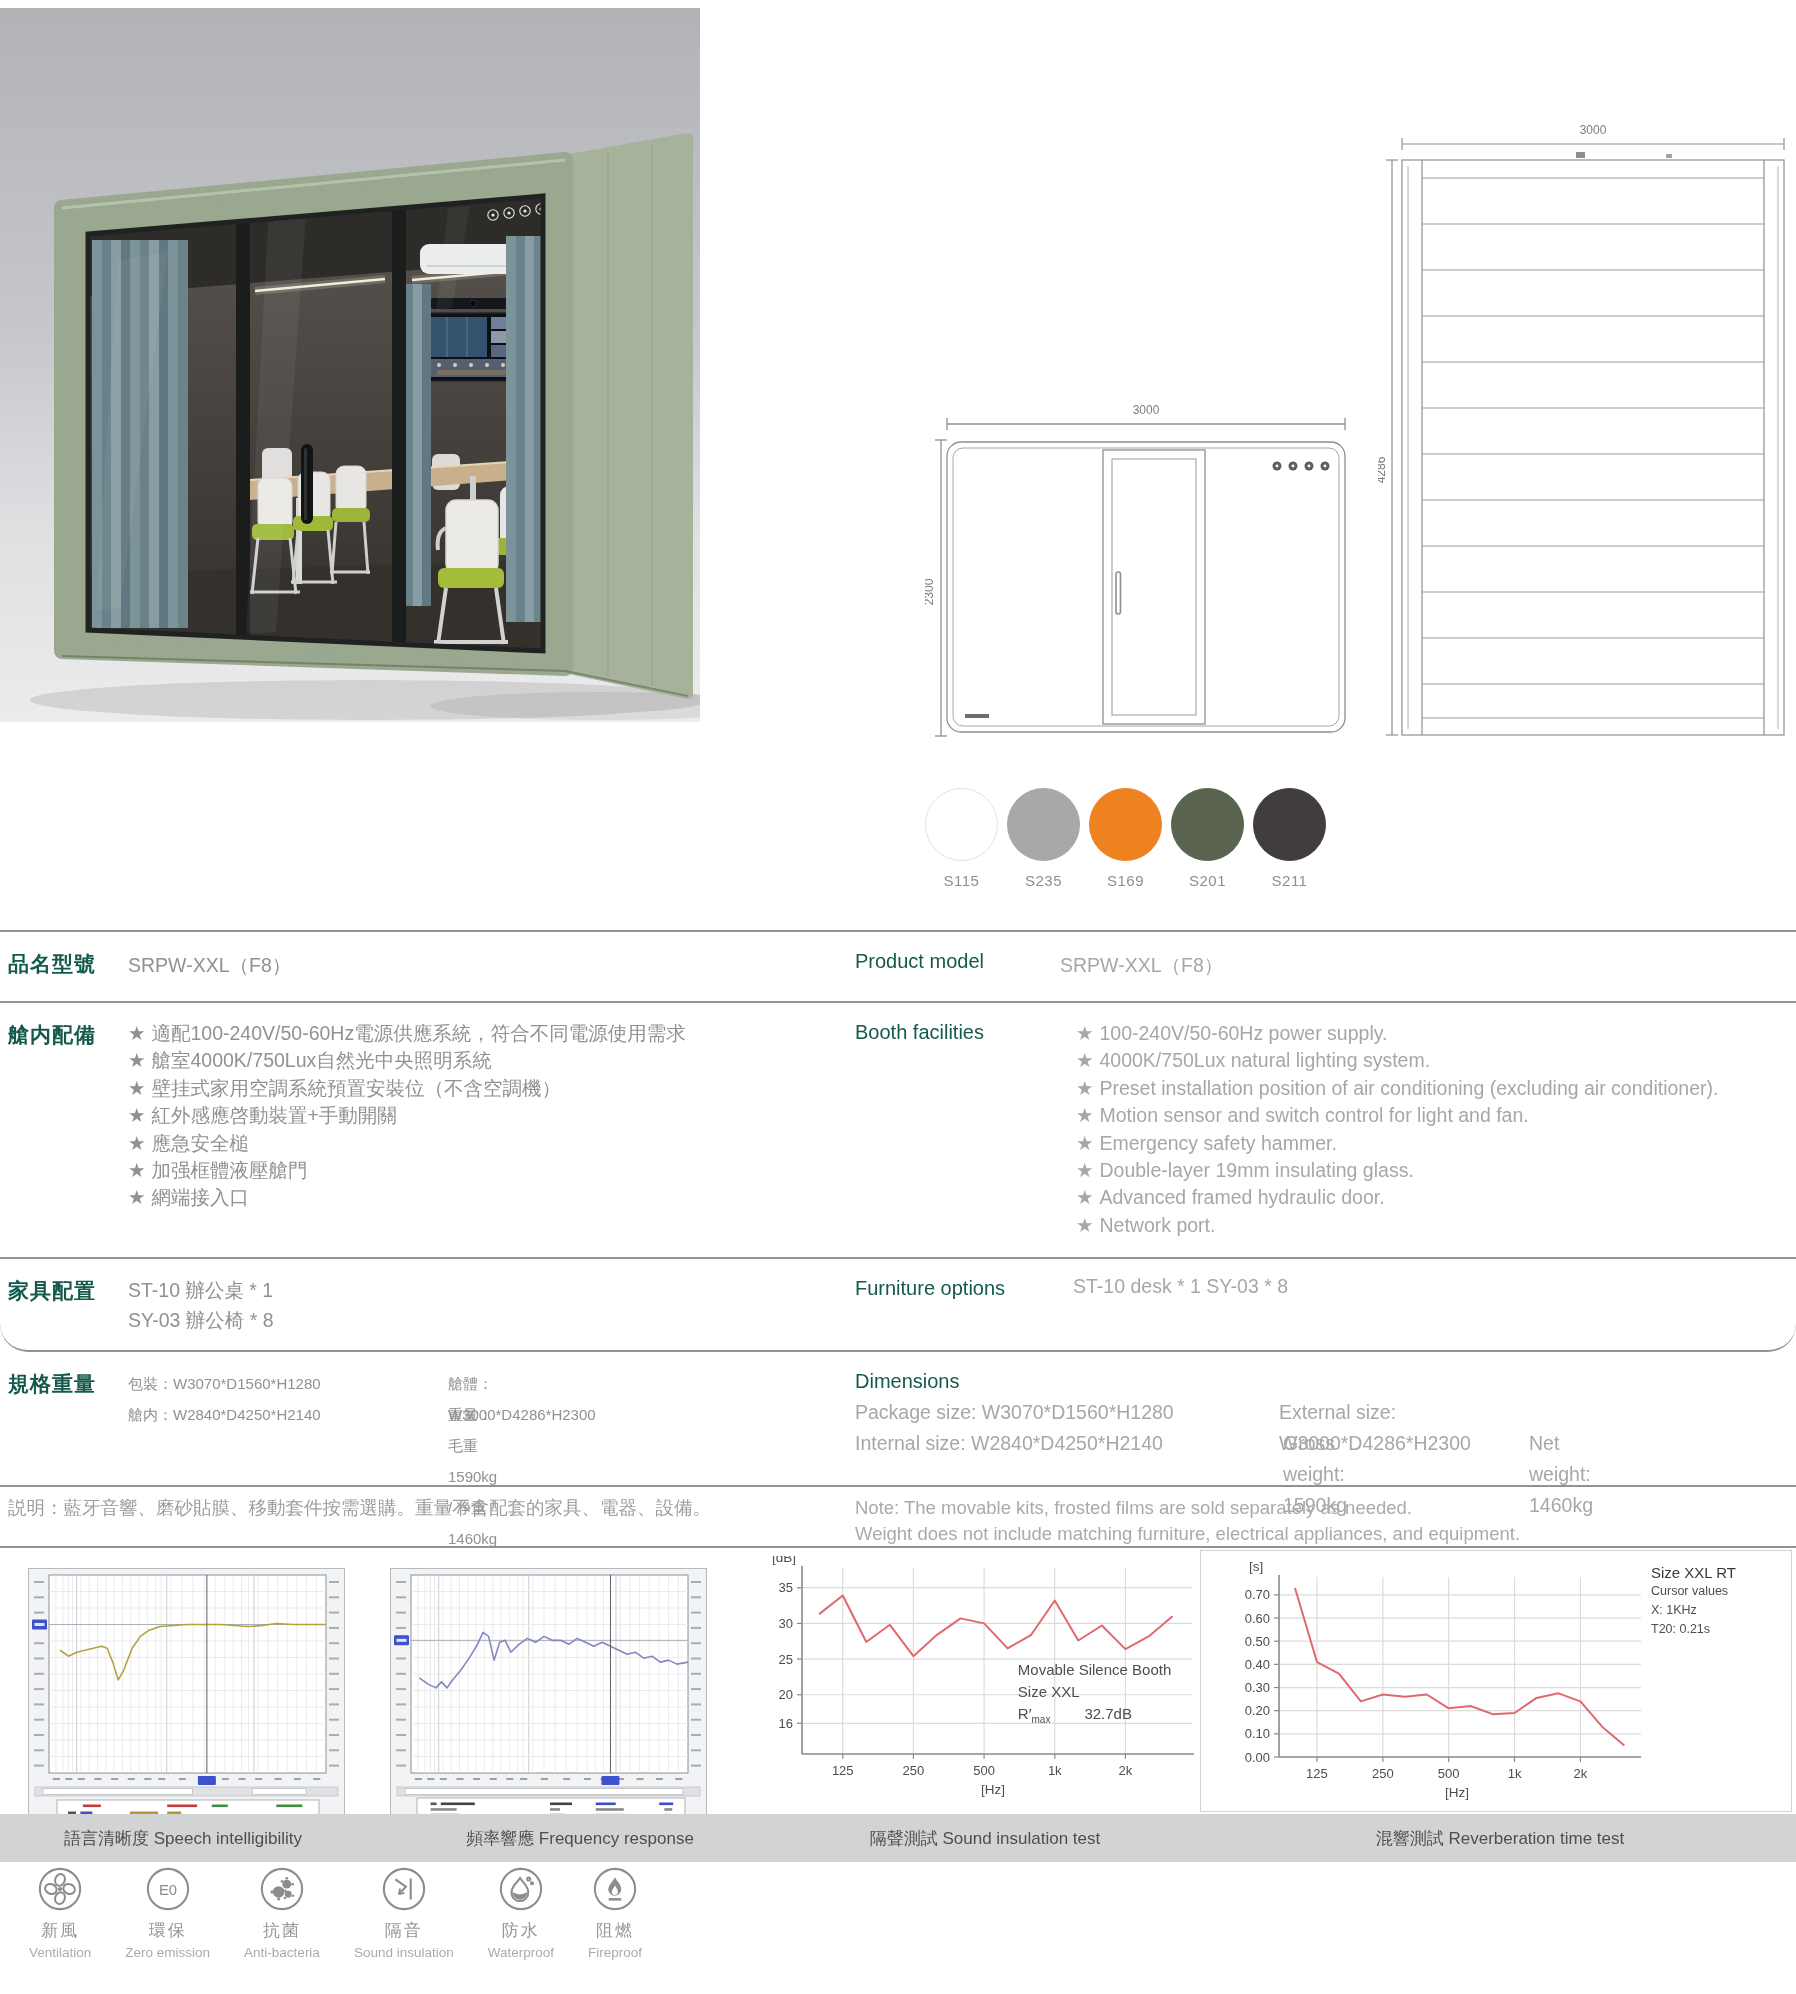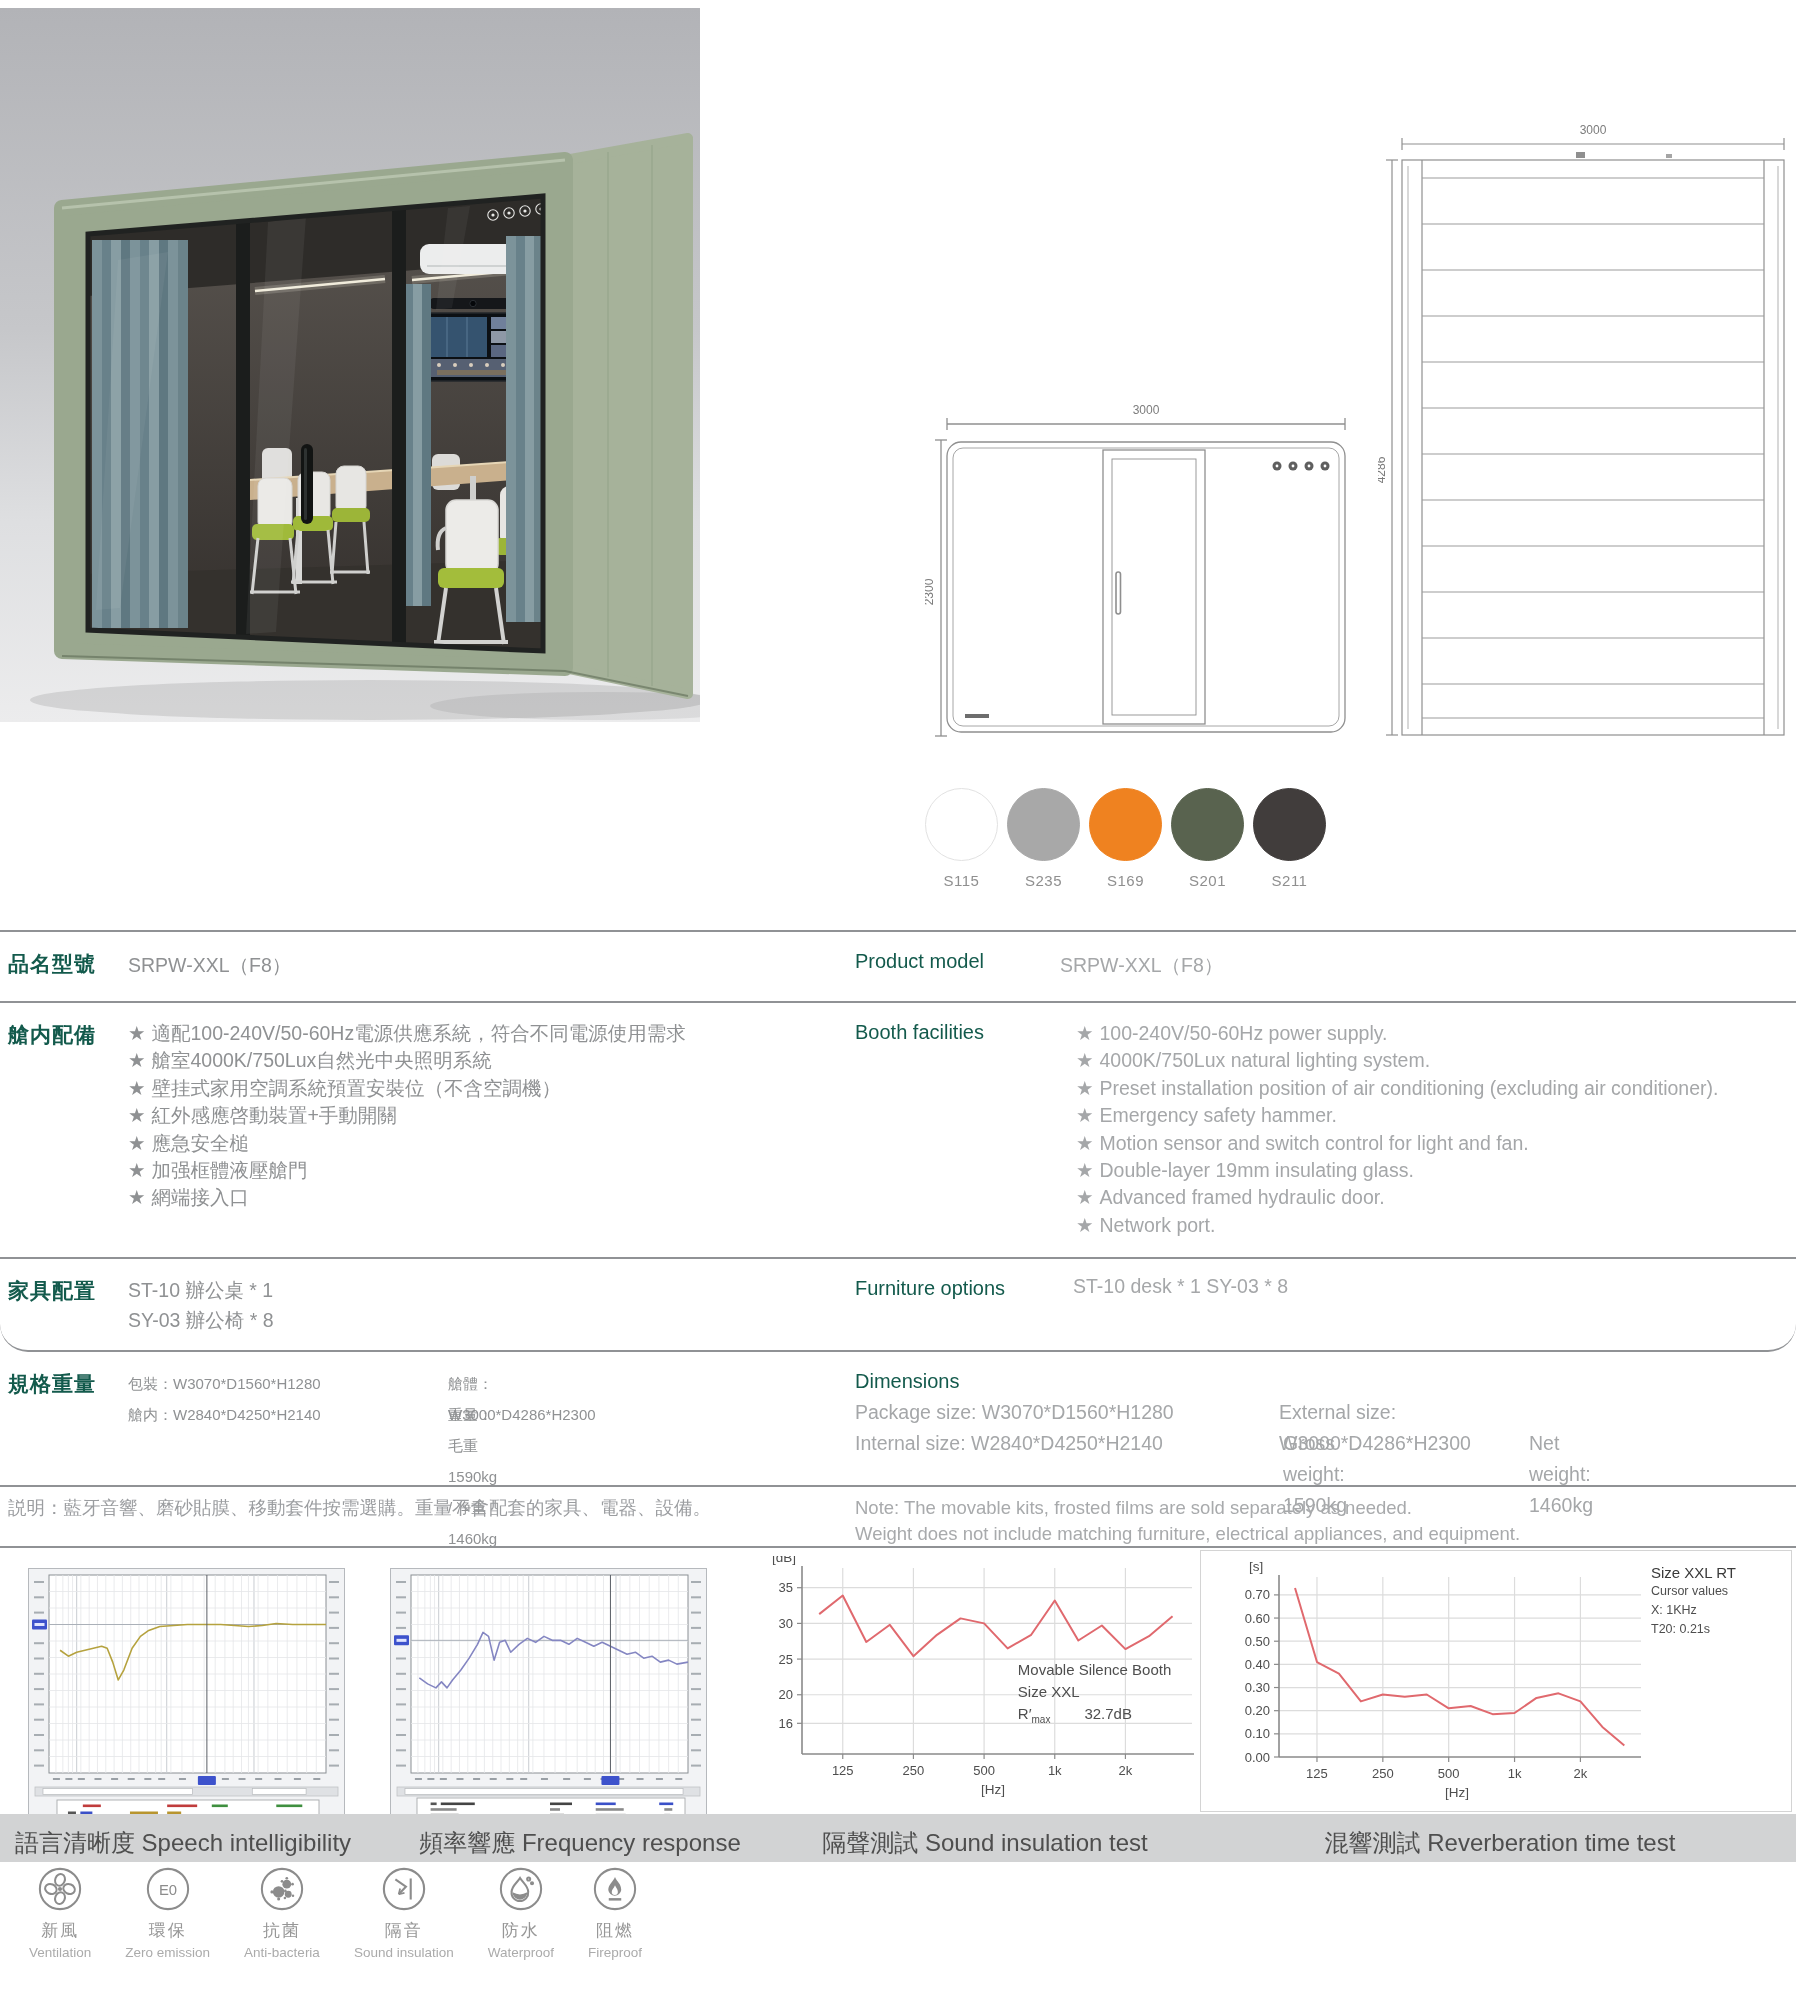--- a/index.html
+++ b/index.html
@@ -46,21 +46,21 @@
   
   #charts{position:absolute;left:0;top:1548px;width:1796px;height:318px;}
   .mini-chart{position:absolute;width:317px;height:254px;background:#f2f3f5;border:1px solid #b6b9bd;box-sizing:border-box;}
   #mini1{left:28px;top:20px;} #mini2{left:390px;top:20px;}
   #chart3{position:absolute;left:748px;top:8px;width:450px;height:252px;}
   #chart4{position:absolute;left:1200px;top:2px;width:592px;height:262px;border:1px solid #d4d4d4;box-sizing:border-box;background:#fff;}
   #chart4-legend{position:absolute;right:10px;top:12px;width:130px;line-height:19px;}
   #chart4-legend .lg0{font-size:15px;color:#3a3a3a;}
   #chart4-legend .lgs{font-size:12.5px;color:#4e4e4e;}
   #caption-bar{position:absolute;left:0;top:266px;width:1796px;height:48px;background:#d2d3d4;}
-  .chart-caption{position:absolute;top:13px;transform:translateX(-50%);font-size:24px;color:#4e4e4e;white-space:nowrap;}
+  .chart-caption{position:absolute;top:13px;transform:translateX(-50%);font-size:17px;color:#4e4e4e;white-space:nowrap;}
 
   
   #icons{position:absolute;left:12px;top:1866px;display:flex;gap:0;}
   .cert-icon{display:flex;flex-direction:column;align-items:center;padding:0 17px;}
   .icon-circle{width:46px;height:46px;}
   .cert-zh{margin-top:7px;font-size:17px;color:#979797;letter-spacing:2px;}
   .cert-en{margin-top:3px;font-size:13.5px;color:#ababab;white-space:nowrap;}
 </style>
 </head>
 <body>
@@ -328,22 +328,22 @@
           <div class="fac-line"><span class="star">★</span><span>壁挂式家用空調系統預置安裝位（不含空調機）</span></div>
           <div class="fac-line"><span class="star">★</span><span>紅外感應啓動裝置+手動開關</span></div>
           <div class="fac-line"><span class="star">★</span><span>應急安全槌</span></div>
           <div class="fac-line"><span class="star">★</span><span>加强框體液壓艙門</span></div>
           <div class="fac-line"><span class="star">★</span><span>網端接入口</span></div>
         </div>
       <div id="fac-en" class="fac-list">
           <div class="fac-line"><span class="star">★</span><span>100-240V/50-60Hz power supply.</span></div>
           <div class="fac-line"><span class="star">★</span><span>4000K/750Lux natural lighting system.</span></div>
           <div class="fac-line"><span class="star">★</span><span>Preset installation position of air conditioning (excluding air conditioner).</span></div>
+          <div class="fac-line"><span class="star">★</span><span>Motion sensor and switch control for light and fan.</span></div>
           <div class="fac-line"><span class="star">★</span><span>Emergency safety hammer.</span></div>
-          <div class="fac-line"><span class="star">★</span><span>Motion sensor and switch control for light and fan.</span></div>
           <div class="fac-line"><span class="star">★</span><span>Double-layer 19mm insulating glass.</span></div>
           <div class="fac-line"><span class="star">★</span><span>Advanced framed hydraulic door.</span></div>
           <div class="fac-line"><span class="star">★</span><span>Network port.</span></div>
         </div>
     </div>
 
     <div class="spec-row row-furn">
       <span class="zh-label">家具配置</span>
       <div id="furn-zh-lines">
           <div>ST-10 辦公桌 * 1</div>

